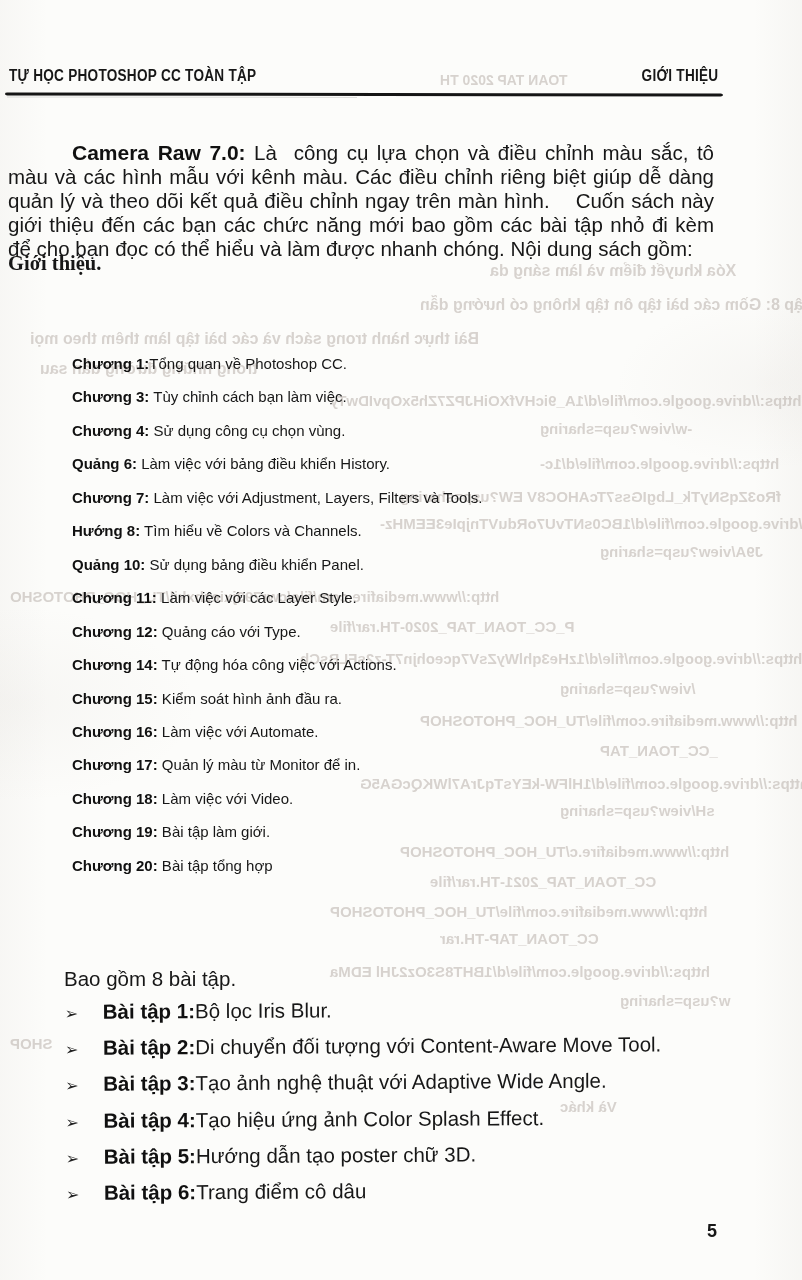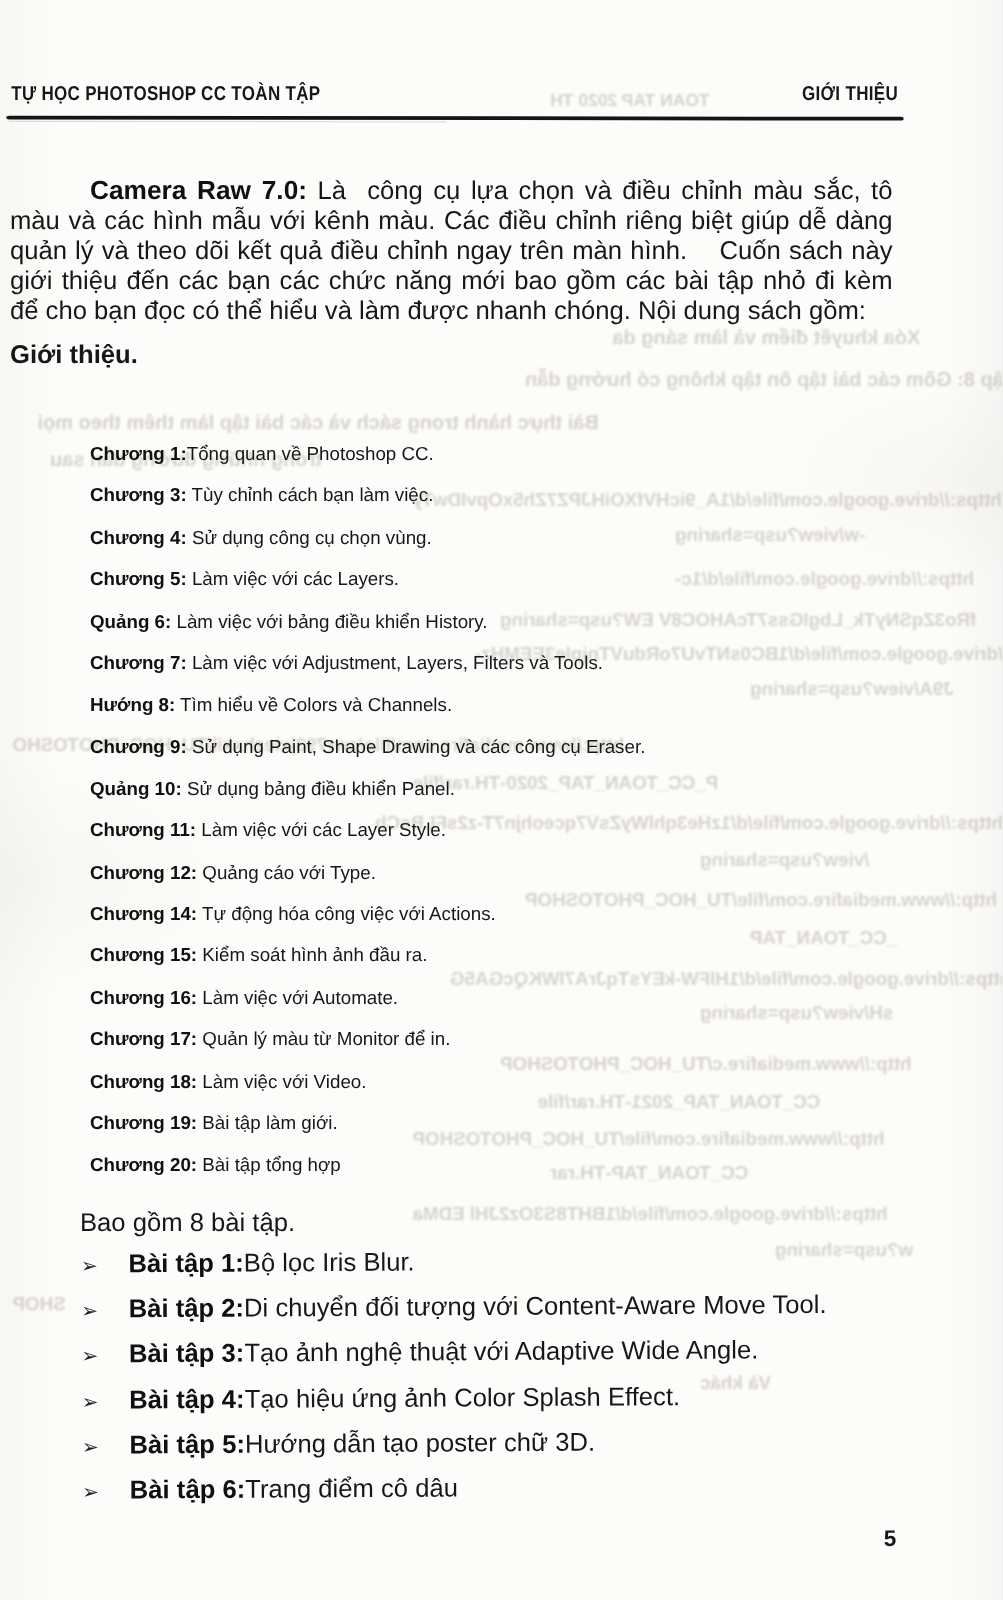--- a/index.html
+++ b/index.html
@@ -21,21 +21,21 @@
   .runhead.left{left:9px;transform:scaleX(.85);transform-origin:left center;}
   .runhead.right{right:84px;transform:scaleX(.85);transform-origin:right center;}
   .head-rule{position:absolute;left:5px;top:93px;width:718px;height:3.4px;background:#151515;border-radius:3px/2px;transform:rotate(.08deg);}
   .head-rule::after{content:"";position:absolute;left:2px;top:4px;width:350px;height:1px;background:rgba(0,0,0,.12);}
   
   .para{
     position:absolute;left:8px;top:120px;width:706px;
     font-size:20.5px;line-height:24px;text-align:justify;text-indent:64px;
   }
   .para b{font-size:21px;}
-  .section-head{position:absolute;left:8px;top:272px;font-size:20.5px;font-weight:bold;}
+  .section-head{position:absolute;left:8px;top:252px;font-size:20.5px;font-weight:bold;font-family:Liberation Serif, serif;}
   
   .chapters{position:absolute;left:72px;top:299px;width:700px;font-size:15px;line-height:33.45px;margin-top:48px;}
   .ch-row{white-space:nowrap;}
   .exercise-intro{position:absolute;left:64px;top:967px;font-size:20.5px;}
   
   .exercises{position:absolute;left:66px;top:1000px;width:700px;font-size:20.5px;transform:rotate(-.35deg);transform-origin:left bottom;}
   .ex-row{display:flex;align-items:baseline;height:36.2px;white-space:nowrap;}
   .ex-arrow{width:38px;font-size:16px;color:#222;flex:0 0 38px;}
   .pagenum{position:absolute;left:707px;top:1221px;font-size:18px;font-weight:bold;}
   b{font-weight:bold;color:#101010;}
@@ -87,25 +87,23 @@
   <div class="head-rule"></div>
 
   <p class="para"><b>Camera Raw 7.0:</b><span> Là&nbsp; công cụ lựa chọn và điều chỉnh màu sắc, tô màu và các hình mẫu với kênh màu. Các điều chỉnh riêng biệt giúp dễ dàng quản lý và theo dõi kết quả điều chỉnh ngay trên màn hình.&nbsp;&nbsp;&nbsp; Cuốn sách này giới thiệu đến các bạn các chức năng mới bao gồm các bài tập nhỏ đi kèm để cho bạn đọc có thể hiểu và làm được nhanh chóng. Nội dung sách gồm:</span></p>
 
   <div class="section-head">Giới thiệu.</div>
 
   <div class="chapters">
     <div class="ch-row"><b>Chương 1:</b><span>Tổng quan về Photoshop CC.</span></div>
     <div class="ch-row"><b>Chương 3:</b><span> Tùy chỉnh cách bạn làm việc.</span></div>
     <div class="ch-row"><b>Chương 4:</b><span> Sử dụng công cụ chọn vùng.</span></div>
-    <div class="ch-row"><b>Chương 5:</b><span> Làm việc với các Layers.</span></div>
     <div class="ch-row"><b>Quảng 6:</b><span> Làm việc với bảng điều khiển History.</span></div>
     <div class="ch-row"><b>Chương 7:</b><span> Làm việc với Adjustment, Layers, Filters và Tools.</span></div>
     <div class="ch-row"><b>Hướng 8:</b><span> Tìm hiểu về Colors và Channels.</span></div>
-    <div class="ch-row"><b>Chương 9:</b><span> Sử dụng Paint, Shape Drawing và các công cụ Eraser.</span></div>
     <div class="ch-row"><b>Quảng 10:</b><span> Sử dụng bảng điều khiển Panel.</span></div>
     <div class="ch-row"><b>Chương 11:</b><span> Làm việc với các Layer Style.</span></div>
     <div class="ch-row"><b>Chương 12:</b><span> Quảng cáo với Type.</span></div>
     <div class="ch-row"><b>Chương 14:</b><span> Tự động hóa công việc với Actions.</span></div>
     <div class="ch-row"><b>Chương 15:</b><span> Kiểm soát hình ảnh đầu ra.</span></div>
     <div class="ch-row"><b>Chương 16:</b><span> Làm việc với Automate.</span></div>
     <div class="ch-row"><b>Chương 17:</b><span> Quản lý màu từ Monitor để in.</span></div>
     <div class="ch-row"><b>Chương 18:</b><span> Làm việc với Video.</span></div>
     <div class="ch-row"><b>Chương 19:</b><span> Bài tập làm giới.</span></div>
     <div class="ch-row"><b>Chương 20:</b><span> Bài tập tổng hợp</span></div>

